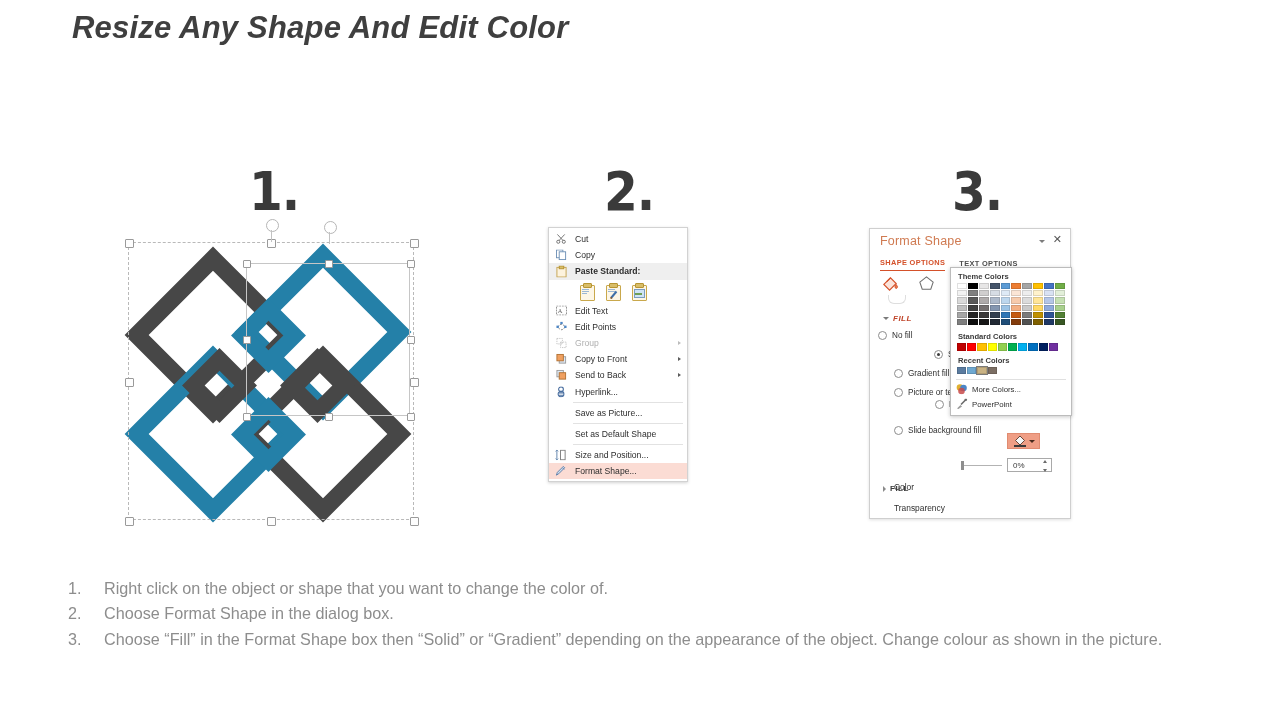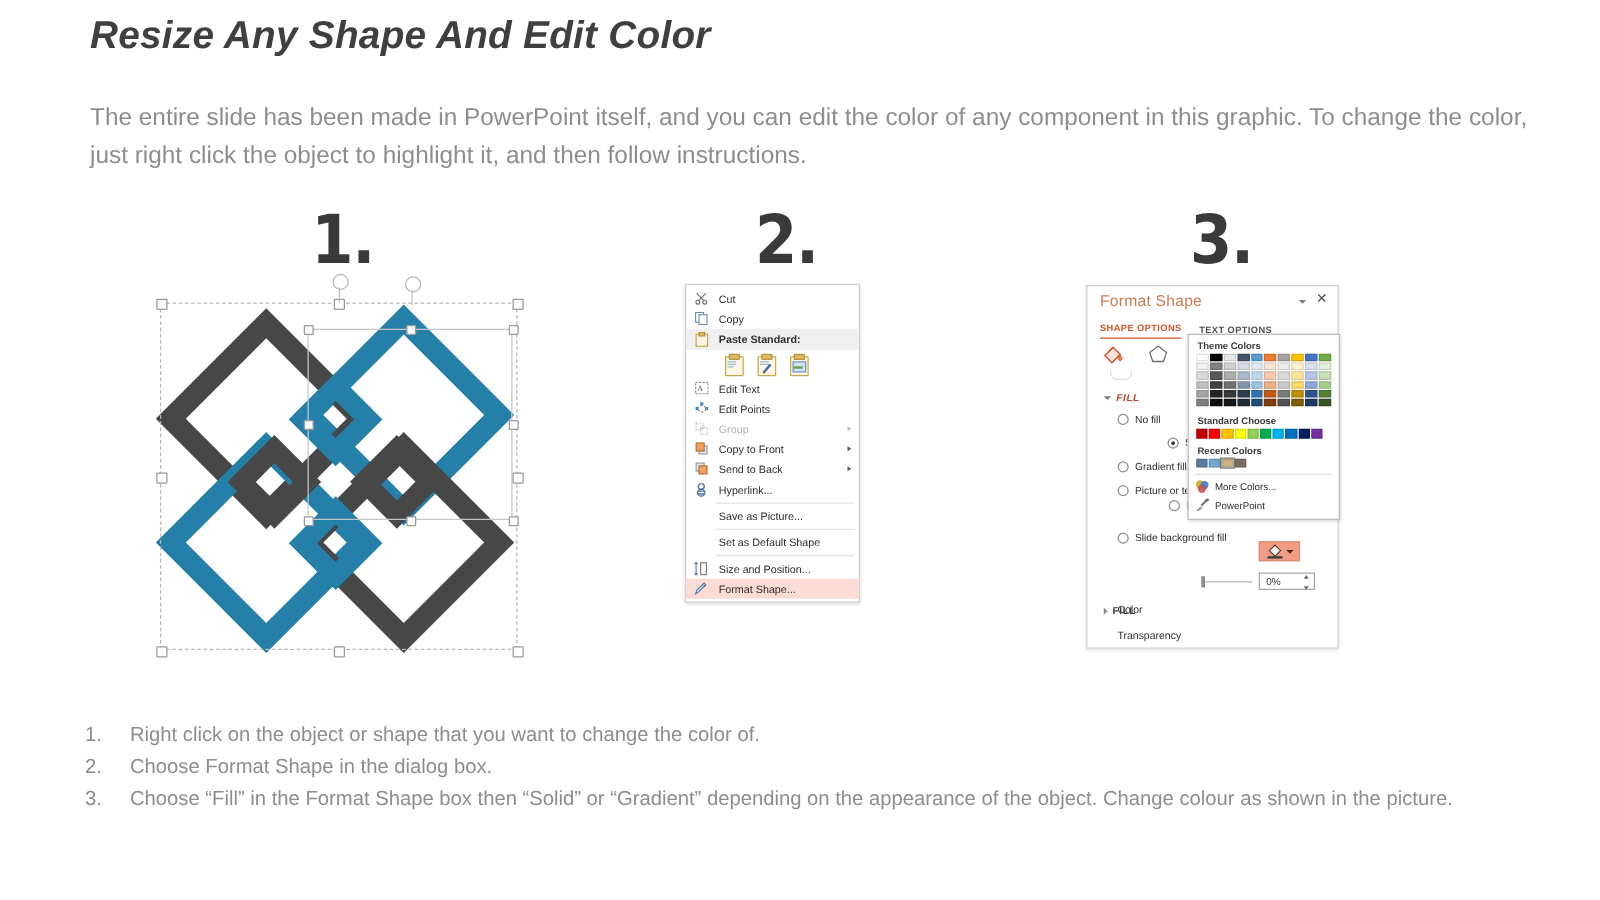--- a/index.html
+++ b/index.html
@@ -134,21 +134,20 @@
   .inum{width:36px;flex:none;}
   .itxt{flex:1;}
   svg{display:block;}
 </style>
 </head>
 <body>
 
 <div class="slide">
 
   <div class="title">Resize Any Shape And Edit Color</div>
-  <div class="subtitle">The entire slide has been made in PowerPoint itself, and you can edit the color of any component in this graphic. To change the color, just right click the object to highlight it, and then follow instructions.</div>
 
   <div class="stepnum" id="step1">1.</div>
   <div class="stepnum" id="step2">2.</div>
   <div class="stepnum" id="step3">3.</div>
 
   <div class="shapewrap">
 
     <svg width="306" height="302" viewBox="0 0 306 302">
       <g fill="none" stroke-linejoin="miter">
 
@@ -388,21 +387,21 @@
             <rect x="11" y="3" width="6" height="14" fill="none" stroke="#6f6f6f"></rect>
           </svg>
       </span>
       <span class="ficonunder"></span>
     </div>
 
     <div class="secthead" style="left:13px;top:85px;font-style:italic;">
       <span class="tri"></span><span>FILL</span>
     </div>
 
-    <div class="radiorow" style="left:24px;top:102px;">
+    <div class="radiorow" style="left:8px;top:102px;">
       <span class="rdo"></span>
       <span>No fill</span>
     </div>
     <div class="radiorow" style="left:24px;top:121px;padding-left:40px;">
       <span class="rdo on"></span>
       <span>Solid fill</span>
     </div>
     <div class="radiorow" style="left:24px;top:140px;">
       <span class="rdo"></span>
       <span>Gradient fill</span>
@@ -503,21 +502,21 @@
         <div class="sw" style="background: rgb(23, 22, 22);"></div>
         <div class="sw" style="background: rgb(34, 42, 53);"></div>
         <div class="sw" style="background: rgb(31, 78, 121);"></div>
         <div class="sw" style="background: rgb(131, 60, 11);"></div>
         <div class="sw" style="background: rgb(82, 82, 82);"></div>
         <div class="sw" style="background: rgb(127, 96, 0);"></div>
         <div class="sw" style="background: rgb(31, 56, 100);"></div>
         <div class="sw" style="background: rgb(55, 86, 35);"></div>
       </div>
     <div class="themegap"></div>
-    <div class="ddhead">Standard Choose</div>
+    <div class="ddhead">Standard Colors</div>
     <div class="swrow" id="standard-row">
         <div class="sw" style="background: rgb(192, 0, 0);"></div>
         <div class="sw" style="background: rgb(255, 0, 0);"></div>
         <div class="sw" style="background: rgb(255, 192, 0);"></div>
         <div class="sw" style="background: rgb(255, 255, 0);"></div>
         <div class="sw" style="background: rgb(146, 208, 80);"></div>
         <div class="sw" style="background: rgb(0, 176, 80);"></div>
         <div class="sw" style="background: rgb(0, 176, 240);"></div>
         <div class="sw" style="background: rgb(0, 112, 192);"></div>
         <div class="sw" style="background: rgb(0, 32, 96);"></div>

